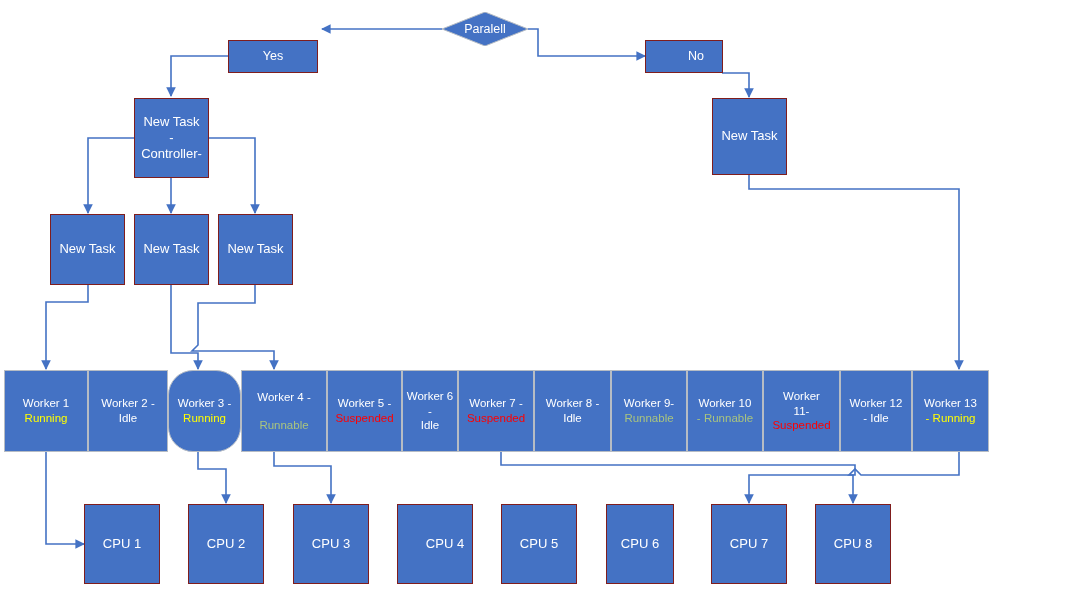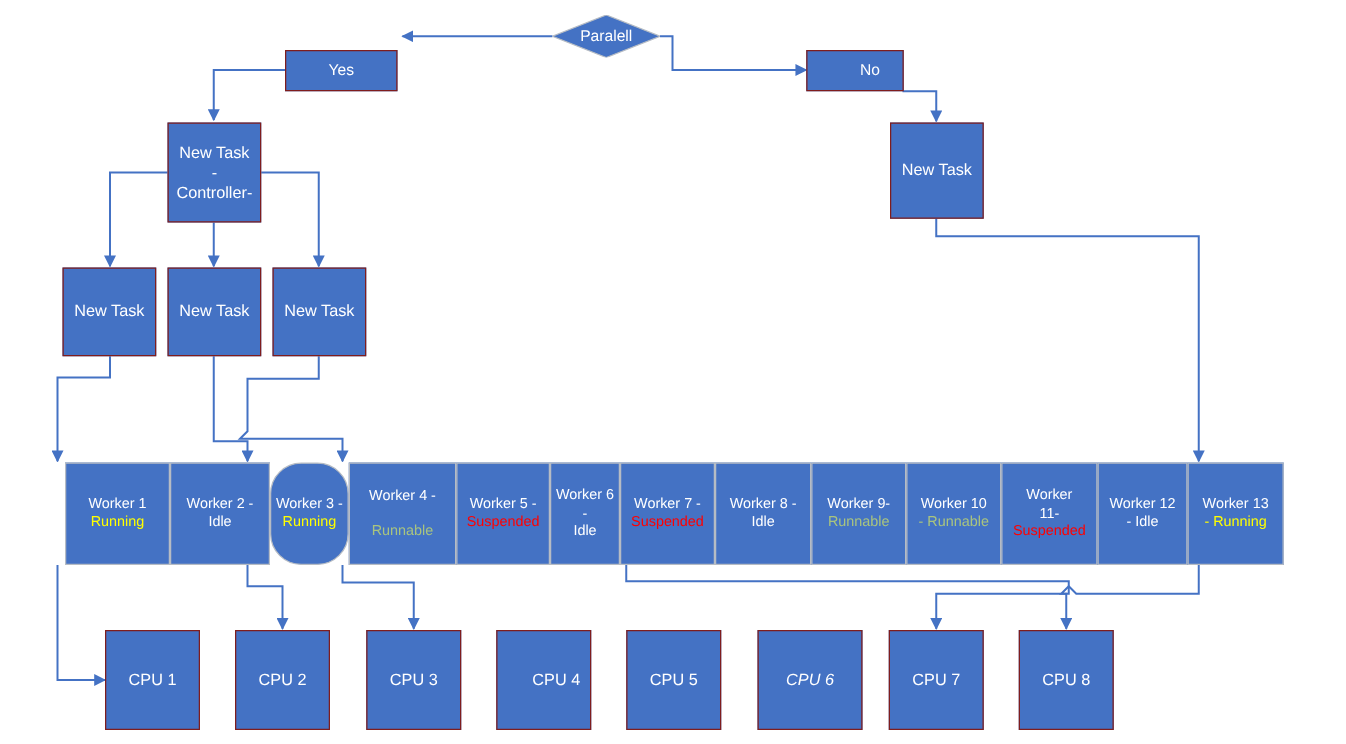--- a/index.html
+++ b/index.html
@@ -141,29 +141,29 @@
   </div>
   <div class="node task" style="left:218px;top:214px;width:75px;height:71px;">
     <span>New Task</span>
   </div>
 
   <div class="node task" style="left:712px;top:98px;width:75px;height:77px;">
     <span>New Task</span>
   </div>
 
   <div class="worker-bar" style="left:4px;top:370px;width:1069px;height:82px;" id="worker-bar">
-      <div class="worker-cell" style="width: 84px; margin-left: 48px;">
+      <div class="worker-cell" style="width: 84px;">
         <span class="w-name">Worker 1</span>
         <span class="w-state st-running">Running</span>
       </div>
       <div class="worker-cell" style="width: 80px;">
         <span class="w-name">Worker 2 -</span>
         <span class="w-state st-idle">Idle</span>
       </div>
-      <div class="worker-cell" style="width: 63px; border-radius: 25px;">
+      <div class="worker-cell" style="width: 73px; border-radius: 25px;">
         <span class="w-name">Worker 3 -</span>
         <span class="w-state st-running">Running</span>
       </div>
       <div class="worker-cell" style="width: 86px; gap: 13px;">
         <span class="w-name">Worker 4 -</span>
         <span class="w-state st-runnable">Runnable</span>
       </div>
       <div class="worker-cell" style="width: 75px;">
         <span class="w-name">Worker 5 -</span>
         <span class="w-state st-suspended">Suspended</span>
@@ -212,21 +212,21 @@
       </div>
       <div class="node cpu" style="left: 293px; top: 504px; width: 76px; height: 80px;">
         <span>CPU 3</span>
       </div>
       <div class="node cpu" style="left: 397px; top: 504px; width: 76px; height: 80px; padding-left: 20px;">
         <span>CPU 4</span>
       </div>
       <div class="node cpu" style="left: 501px; top: 504px; width: 76px; height: 80px;">
         <span>CPU 5</span>
       </div>
-      <div class="node cpu" style="left: 606px; top: 504px; width: 84px; height: 80px; font-style: italic;">
+      <div class="node cpu" style="left: 606px; top: 504px; width: 68px; height: 80px;">
         <span>CPU 6</span>
       </div>
       <div class="node cpu" style="left: 711px; top: 504px; width: 76px; height: 80px;">
         <span>CPU 7</span>
       </div>
       <div class="node cpu" style="left: 815px; top: 504px; width: 76px; height: 80px;">
         <span>CPU 8</span>
       </div>
     </div>
 

